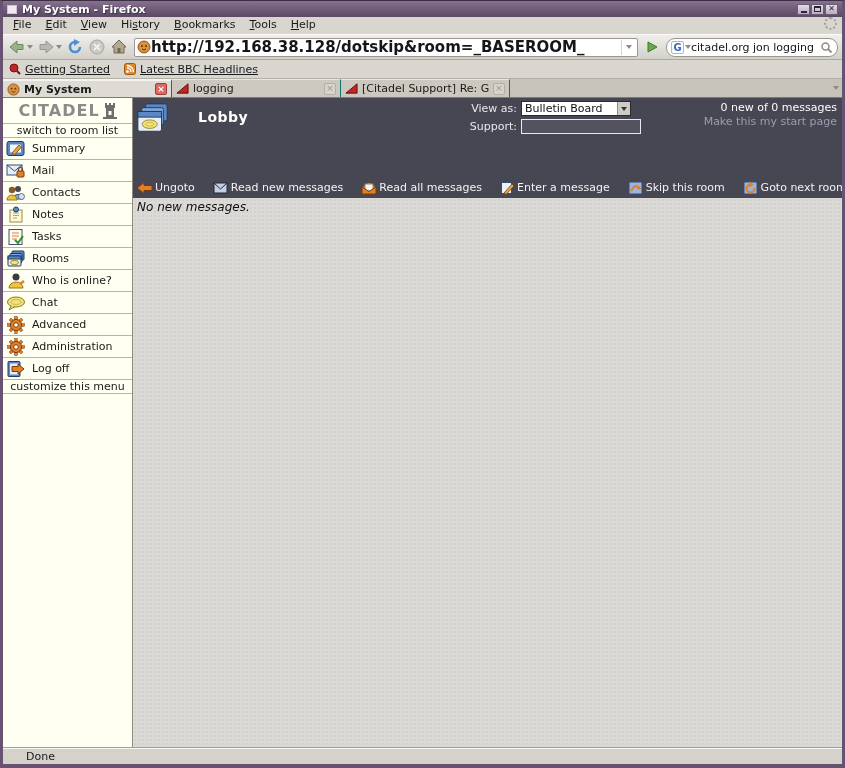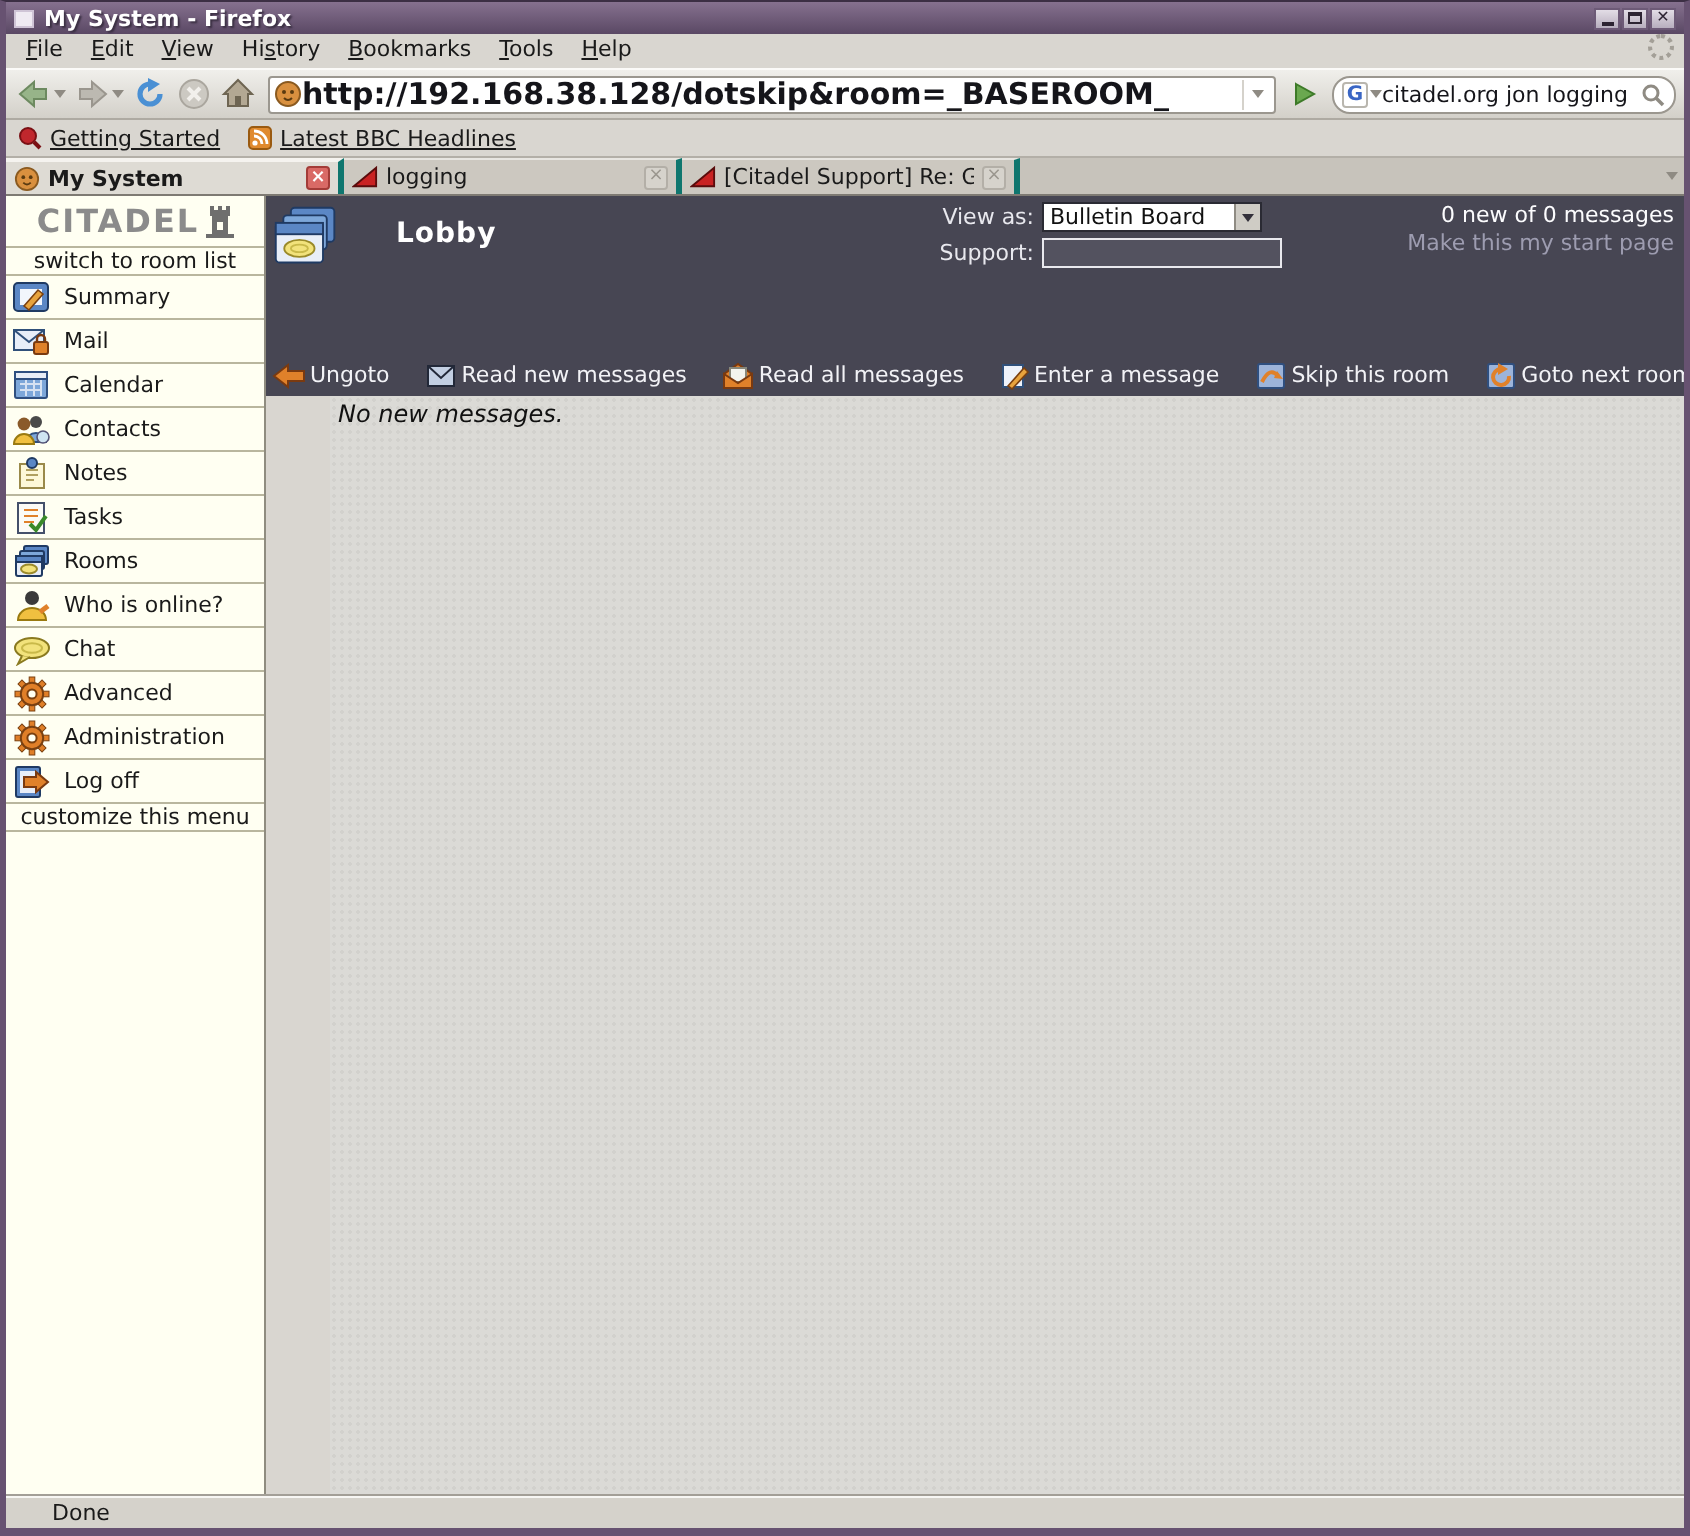--- a/index.html
+++ b/index.html
@@ -47,21 +47,21 @@
            color:#3a66c4; font-weight:bold; font-size:10px; line-height:11px; text-align:center; }
 
   
   .bookmarksbar { height:19px; flex:0 0 19px; background:#d9d6d0; border-bottom:1px solid #b3afa7;
                   display:flex; align-items:center; padding:0 6px; gap:14px;text-decoration:underline; }
   .bookmark { display:flex; align-items:center; gap:4px; cursor:pointer; }
 
   
   .tabbar { height:19px; flex:0 0 19px; background:#c7c3bb; display:flex; align-items:flex-end; border-bottom:1px solid #7e7a73; }
   .tab { width:169px; height:18px; display:flex; align-items:center; gap:4px; padding:0 4px;
-         background:#ccc8c0; border-right:3px solid #0f766e; border-top:1px solid #e8e6e1; cursor:pointer; }
+         background:#ccc8c0; border-right:1px solid #0f766e; border-top:1px solid #e8e6e1; cursor:pointer; }
   .tab.active { background:#dedbd4; font-weight:bold; border-top:2px solid #f5f3ef; }
   .tab .tlabel { flex:1; white-space:nowrap; overflow:hidden; }
   .tclose { width:12px; height:12px; border-radius:2px; display:flex; align-items:center; justify-content:center;
             font-size:9px; line-height:1; cursor:pointer; }
   .tclose.red { background:#d96a66; border:1px solid #a33c38; color:#fff; }
   .tclose.dim { background:#d6d3cc; border:1px solid #b3afa7; color:#9a968e; }
   .tab-listbtn { margin-left:auto; align-self:center; width:14px; display:flex; justify-content:center; cursor:pointer; }
 
   
   .main { flex:1; display:flex; min-height:0; }
@@ -93,21 +93,21 @@
                          color:#fff; font-size:11px; font-family:"DejaVu Sans","Liberation Sans",sans-serif; padding:0 2px; }
   .banner-right { position:absolute; right:5px; top:3px; text-align:right; line-height:14px; }
   .msg-count { color:#fcfcfe; }
   .startpage-link { color:#9d9cb0; cursor:pointer; }
   .banner-toolbar { position:absolute; left:0; right:0; bottom:3px; display:flex; gap:18px; padding-left:3px; }
   .tbtn { display:flex; align-items:center; gap:2px; color:#f2f2f6; cursor:pointer; white-space:nowrap; }
 
   
   .content { flex:1; background:#dbdad6;
              background-image:radial-gradient(#d2d1cd 1px, transparent 1px); background-size:4px 4px;
-             padding:2px 4px;margin-left:32px; }
+             padding:2px 4px; }
   .empty-msg { font-style:italic; font-size:12px; color:#111; }
 
   
   .statusbar { height:16px; flex:0 0 16px; background:#d5d2cb; border-top:1px solid #f8f7f4;
                box-shadow:0 -1px 0 #a39f97; display:flex; align-items:center; padding:0 23px; }
   .bottom-border { height:4px; flex:0 0 4px; background:#675271; }
 </style>
 </head>
 <body>
 
@@ -268,28 +268,20 @@
       <div class="side-item">
         <svg width="20" height="17" viewBox="0 0 20 17">
           <rect x="1" y="3" width="15" height="10" fill="#e8eef8" stroke="#30507a"></rect>
           <path d="M1 3 L8.5 9 L16 3" fill="none" stroke="#30507a"></path>
           <rect x="11" y="9" width="7" height="6" rx="1" fill="#e0812a" stroke="#7a3a10"></rect>
           <path d="M12.5 9 v-1.5 a2 2 0 0 1 4 0 V9" fill="none" stroke="#7a3a10" stroke-width="1.2"></path>
         </svg>
         <span>Mail</span>
       </div>
       <div class="side-item">
-        <svg width="20" height="17" viewBox="0 0 20 17">
-          <rect x="1.5" y="2" width="16" height="13" rx="1" fill="#7da7d9" stroke="#2f4f7f"></rect>
-          <rect x="1.5" y="2" width="16" height="3.5" fill="#e9eef6" stroke="#2f4f7f"></rect>
-          <path d="M4 8 h11 M4 11 h11 M7 6 v8 M11 6 v8 M14.5 6 v8" stroke="#d6e2f2" stroke-width="1"></path>
-        </svg>
-        <span>Calendar</span>
-      </div>
-      <div class="side-item">
         <svg width="20" height="18" viewBox="0 0 20 18">
           <circle cx="12" cy="5" r="3" fill="#4a4a4a"></circle>
           <path d="M7 15 a5 4.5 0 0 1 10 0 z" fill="#7da7d9" stroke="#2f4f7f"></path>
           <circle cx="6" cy="6" r="3.2" fill="#8a5a2a"></circle>
           <path d="M1 16 a5 5 0 0 1 10 0 z" fill="#f0c040" stroke="#9a7a10"></path>
           <circle cx="15.5" cy="12.5" r="3" fill="#cfe4f2" stroke="#557" stroke-width="0.8"></circle>
         </svg>
         <span>Contacts</span>
       </div>
       <div class="side-item">

